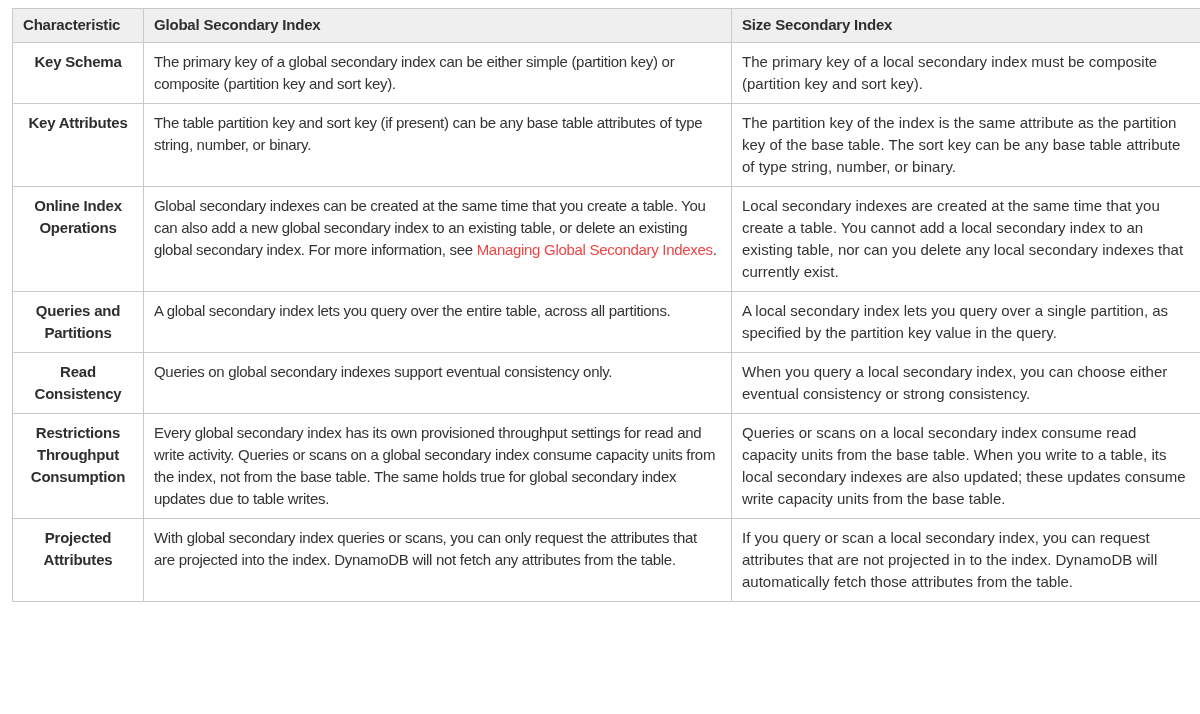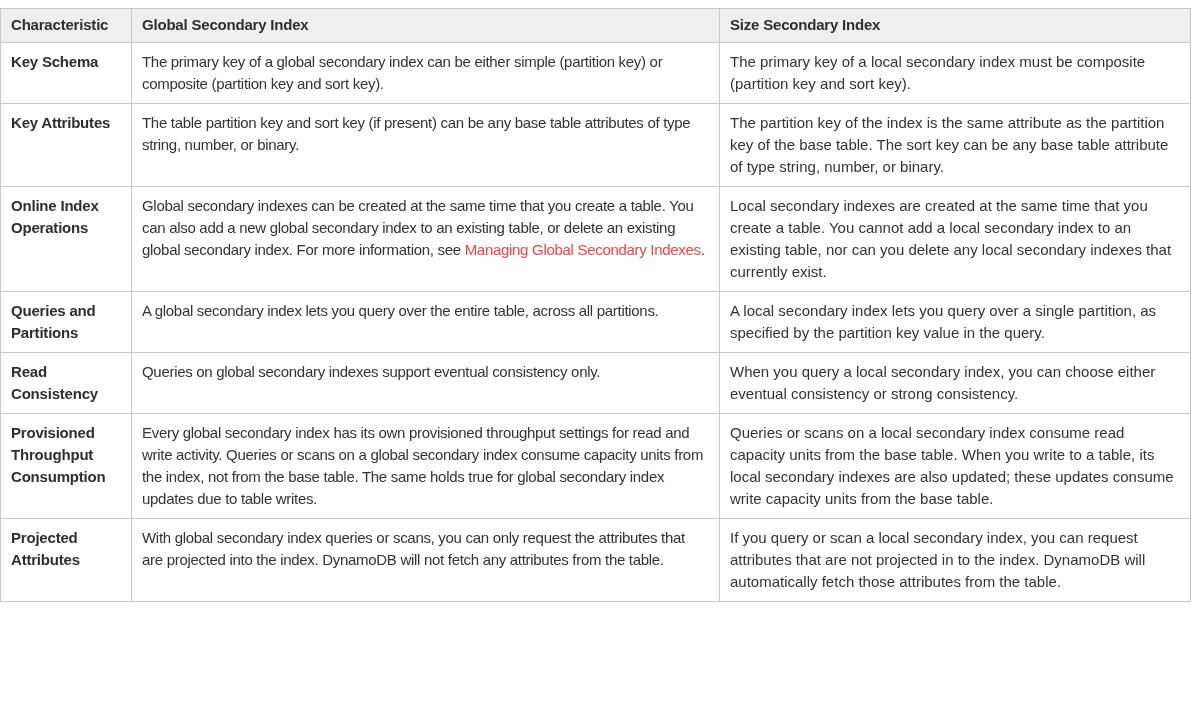--- a/index.html
+++ b/index.html
@@ -6,21 +6,21 @@
   html, body {
     margin: 0;
     padding: 0;
     background: #ffffff;
     font-family: "Liberation Sans", sans-serif;
   }
   .page {
     width: 1200px;
     height: 714px;
     background: #ffffff;
-    padding: 8px 5px 4px 0;
+    padding: 8px 5px 4px 12px;
   }
   table.compare {
     border-collapse: collapse;
     width: 1190px;
     table-layout: fixed;
     background: #ffffff;
     color: #333333;
     font-size: 15px;
     line-height: 22px;
   }
@@ -36,20 +36,21 @@
     background: #efefef;
     padding: 5px 10px 6px 10px;
     font-weight: bold;
     color: #2e2e2e;
     letter-spacing: -0.2px;
   }
   table.compare tbody th {
     font-weight: bold;
     color: #2e2e2e;
     letter-spacing: -0.2px;
+    text-align: center;
   }
   td.gsi { letter-spacing: -0.3px; }
   td.lsi { letter-spacing: 0; }
   a.doc-link {
     color: #ef4444;
     text-decoration: none;
     cursor: pointer;
   }
   col.c-char { width: 131px; }
   col.c-gsi  { width: 588px; }
@@ -92,21 +93,21 @@
         <th>Queries and Partitions</th>
         <td class="gsi">A global secondary index lets you query over the entire table, across all partitions.</td>
         <td class="lsi">A local secondary index lets you query over a single partition, as specified by the partition key value in the query.</td>
       </tr>
       <tr>
         <th>Read Consistency</th>
         <td class="gsi">Queries on global secondary indexes support eventual consistency only.</td>
         <td class="lsi">When you query a local secondary index, you can choose either eventual consistency or strong consistency.</td>
       </tr>
       <tr>
-        <th>Provisioned Throughput Consumption</th>
+        <th>Restrictions Throughput Consumption</th>
         <td class="gsi">Every global secondary index has its own provisioned throughput settings for read and write activity. Queries or scans on a global secondary index consume capacity units from the index, not from the base table. The same holds true for global secondary index updates due to table writes.</td>
         <td class="lsi">Queries or scans on a local secondary index consume read capacity units from the base table. When you write to a table, its local secondary indexes are also updated; these updates consume write capacity units from the base table.</td>
       </tr>
       <tr>
         <th>Projected Attributes</th>
         <td class="gsi">With global secondary index queries or scans, you can only request the attributes that are projected into the index. DynamoDB will not fetch any attributes from the table.</td>
         <td class="lsi">If you query or scan a local secondary index, you can request attributes that are not projected in to the index. DynamoDB will automatically fetch those attributes from the table.</td>
       </tr>
     </tbody>
   </table>

